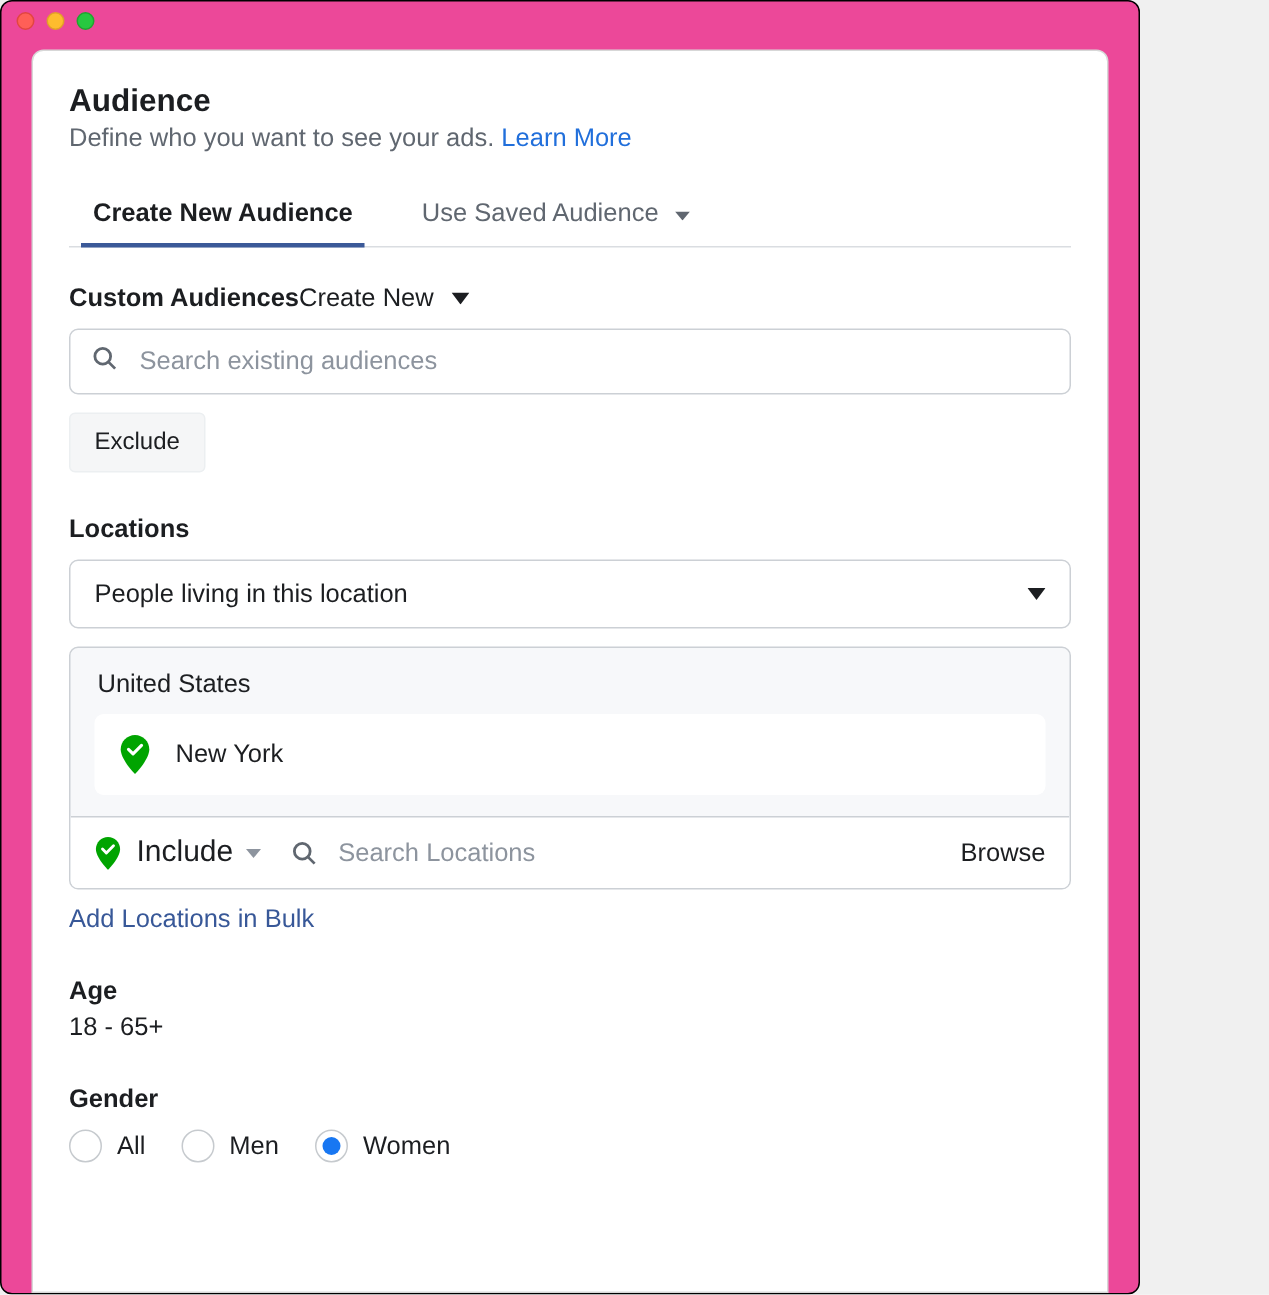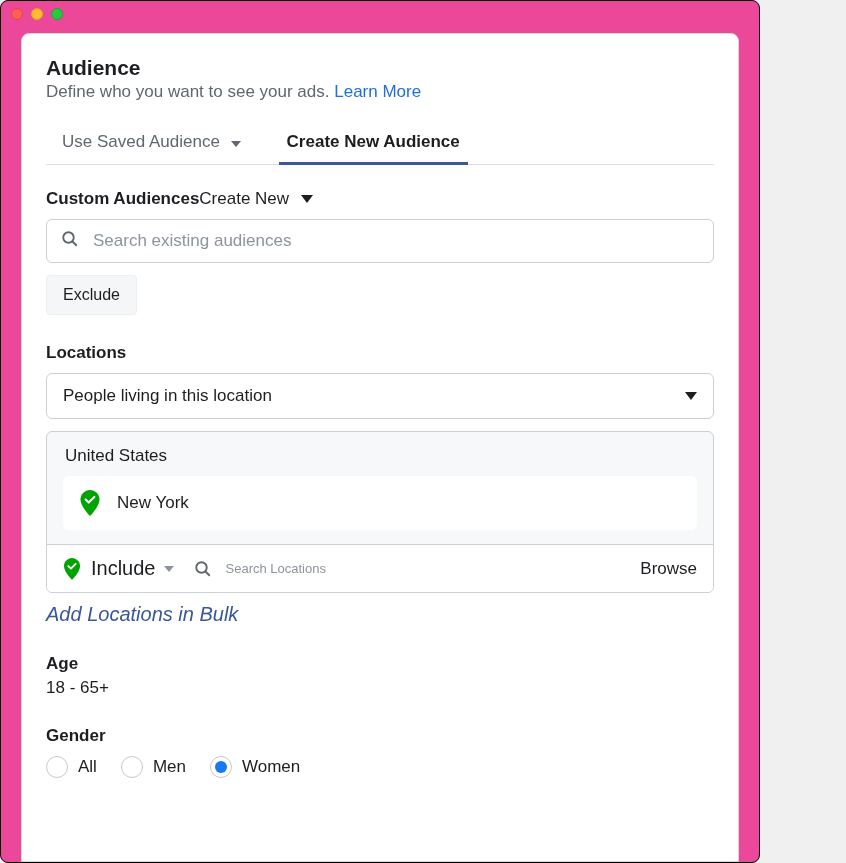--- a/index.html
+++ b/index.html
@@ -72,24 +72,24 @@
     margin:0 16px 14px;background:#fff;border-radius:6px;padding:14px 16px;display:flex;
     align-items:center;gap:16px;font-size:17px;color:var(--text);
   }
   .loc-foot{
     border-top:1px solid var(--border);background:#fff;display:flex;align-items:center;
     padding:12px 16px;gap:10px;
   }
   .include-btn{display:flex;align-items:center;gap:8px;font-size:20px;color:var(--text);cursor:pointer;}
   .browse{margin-left:auto;font-size:17px;color:var(--text);cursor:pointer;}
   .loc-search{display:flex;align-items:center;gap:12px;flex:1;margin-left:10px;}
-  .loc-search input{border:none;outline:none;font-size:13px;flex:1;background:transparent;}
+  .loc-search input{border:none;outline:none;font-size:17px;flex:1;background:transparent;}
   .loc-search input::placeholder{color:#8d949e;}
 
-  .bulk-link{color:#385898;font-size:20px;cursor:pointer;margin-top:10px;display:inline-block;font-style:italic;}
+  .bulk-link{color:#385898;font-size:17px;cursor:pointer;margin-top:10px;display:inline-block;}
 
   .age-val{font-size:17px;color:var(--text);margin-top:4px;}
 
   .radios{display:flex;gap:24px;margin-top:10px;align-items:center;}
   .radio{display:flex;align-items:center;gap:10px;font-size:17px;color:var(--text);cursor:pointer;}
   .rdot{
     width:22px;height:22px;border-radius:50%;border:1px solid #c6cace;background:#fff;position:relative;
   }
   .rdot.sel::after{content:"";position:absolute;left:4px;top:4px;right:4px;bottom:4px;border-radius:50%;background:var(--accent);}
 
@@ -106,30 +106,30 @@
   </div>
 
   <div class="window">
     <h1>Audience</h1>
     <p class="subtitle">
       <span>Define who you want to see your ads.</span>
       <a href="#">Learn More</a>
     </p>
 
     <div class="tabs">
+      <div class="tab active">
+        <span>Create New Audience</span>
+      </div>
       <div class="tab">
         <span>Use Saved Audience</span>
         <span class="caret">
           <svg width="10" height="6" viewBox="0 0 10 6">
               <path d="M0 0l5 6 5-6z" fill="#606770"></path>
             </svg>
         </span>
-      </div>
-      <div class="tab active">
-        <span>Create New Audience</span>
       </div>
     </div>
 
     <div class="section-row">
       <div class="section-title">Custom Audiences</div>
       <div class="create-new">
         <span>Create New</span>
         <span>
           <svg width="12" height="8" viewBox="0 0 12 8">
               <path d="M0 0l6 8 6-8z" fill="#1c1e21"></path>

